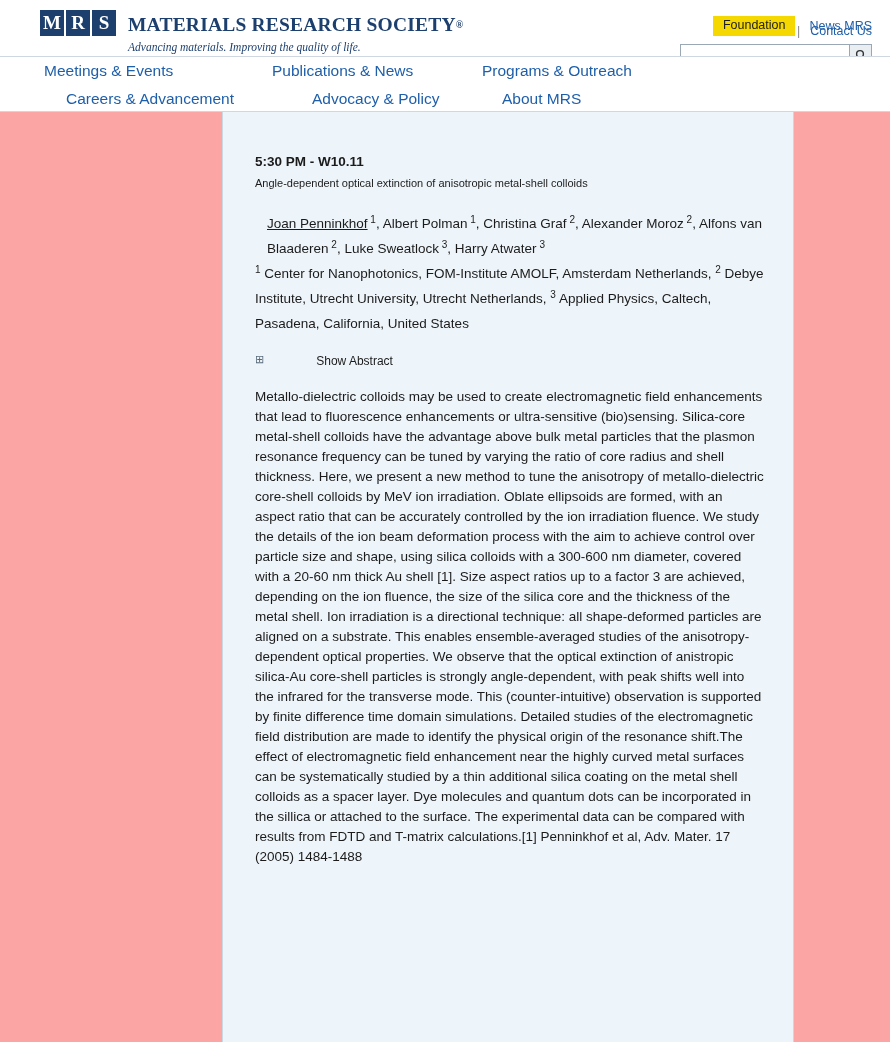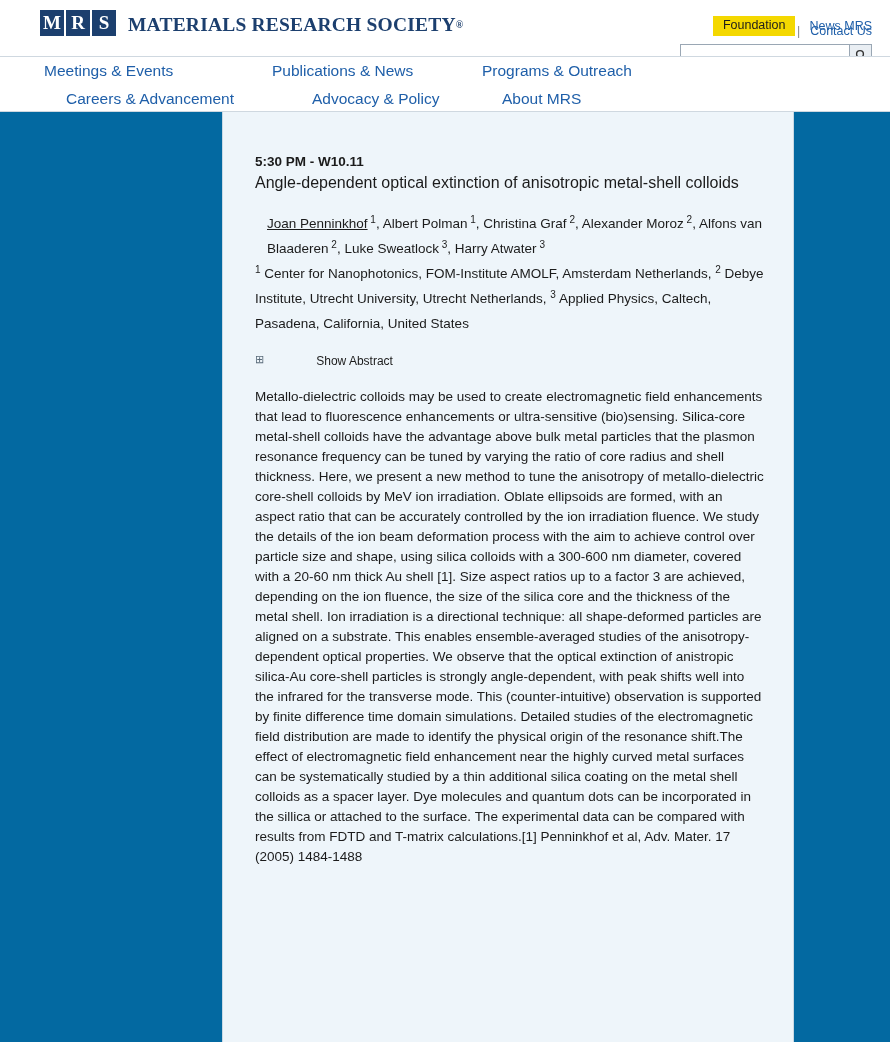--- a/index.html
+++ b/index.html
@@ -152,41 +152,41 @@
   }
   .nav-row.r1 .nav-item:nth-child(1) { width: 228px; }
   .nav-row.r1 .nav-item:nth-child(2) { width: 210px; }
   .nav-row.r2 .nav-item:nth-child(1) { width: 246px; }
   .nav-row.r2 .nav-item:nth-child(2) { width: 190px; }
 
   
   .content-area {
     position: relative;
     height: 930px;
-    background: #0369a1;
+    background: #fca5a5;
   }
   .panel {
     position: absolute;
     left: 222px;
     top: 0px;
     width: 572px;
     height: 930px;
     background: #eef5fa;
     border-left: 1px solid #c9d9e4;
     border-right: 1px solid #c9d9e4;
     padding: 40px 28px 0 32px;
   }
   .session-time {
     font-size: 13.5px;
     font-weight: bold;
     color: #1b1b1b;
     line-height: 20px;
   }
   .talk-title {
-    font-size: 16px;
+    font-size: 11px;
     color: #1b1b1b;
     line-height: 20px;
     margin-top: 1px;
   }
   .authors {
     margin-top: 18px;
     font-size: 13.5px;
     color: #1b1b1b;
     line-height: 25px;
     margin-left: 12px;
@@ -239,20 +239,21 @@
 
   <div class="header">
     <div class="logo-wrap">
       <div class="logo-mark">
         <div class="logo-letter">M</div>
         <div class="logo-letter">R</div>
         <div class="logo-letter">S</div>
       </div>
       <div class="logo-text">
         <div class="logo-title"><span>MATERIALS RESEARCH SOCIETY</span><sup>®</sup></div>
+        <div class="logo-tag">Advancing materials. Improving the quality of life.</div>
       </div>
     </div>
 
     <div class="util-row">
       <div class="foundation-tab">Foundation</div>
       <a class="util-link" href="#">News MRS</a>
     </div>
 
     <div class="util-row2">
       <span class="util-sep">|</span>

